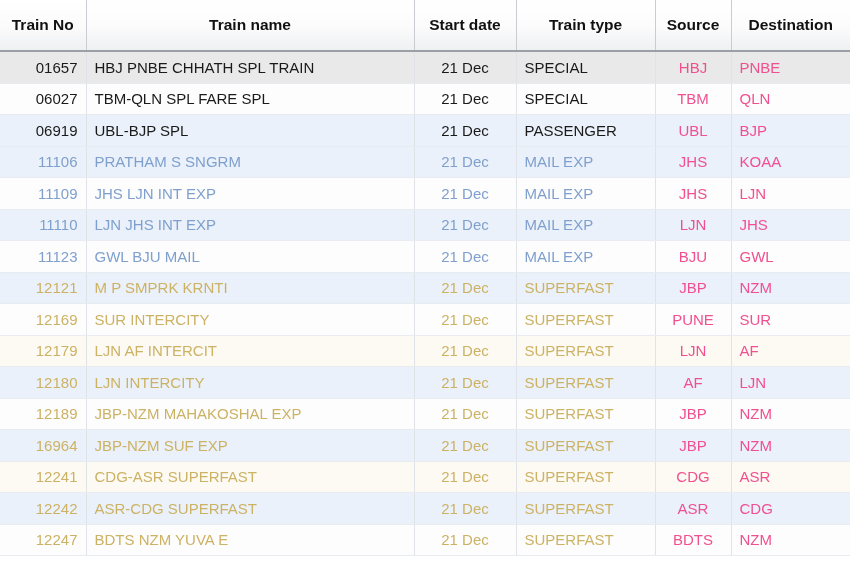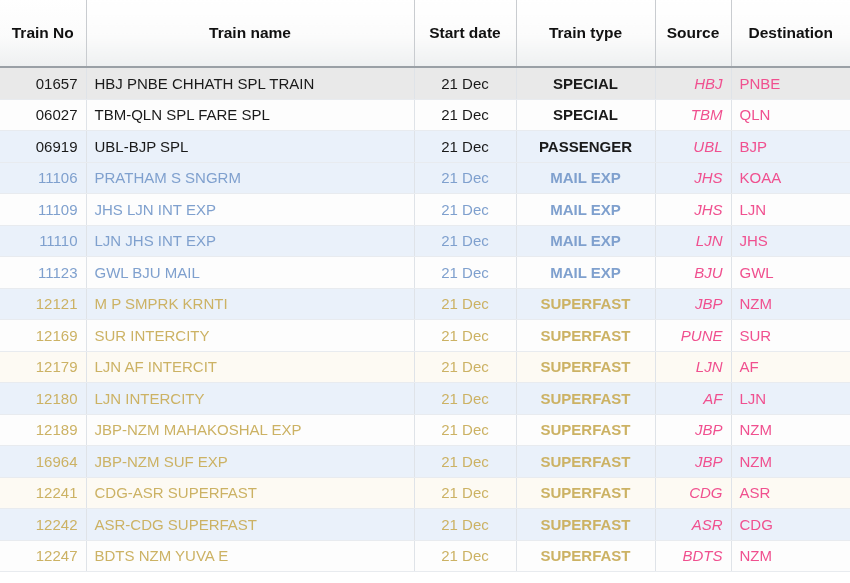--- a/index.html
+++ b/index.html
@@ -17,21 +17,21 @@
   .train-table {
     width: 850px;
     border-collapse: collapse;
     table-layout: fixed;
     font-size: 15px;
   }
 
   
   .train-table thead th {
     height: 34px;
-    padding: 16px 6px;
+    padding: 8px 6px;
     font-size: 15.5px;
     font-weight: bold;
     color: #111111;
     vertical-align: middle;
     background: linear-gradient(to bottom, #ffffff 0%, #fbfbfb 55%, #eef0f1 100%);
     border-right: 1px solid #c9ccd0;
     border-bottom: 2px solid #9aa0a6;
     white-space: nowrap;
     overflow: hidden;
   }
@@ -59,22 +59,22 @@
   
   .c-dark  { color: #1a1a1a; }
   .c-blue  { color: #7fa0ce; }
   .c-gold  { color: #ccb264; }
   .c-pink  { color: #f0508f; }
 
   
   .col-no   { text-align: right; }
   .col-name { text-align: left; }
   .col-date { text-align: center; }
-  .col-type { text-align: center; font-weight: bold; }
-  .col-src  { text-align: right; font-style: italic; }
+  .col-type { text-align: left; }
+  .col-src  { text-align: center; }
   .col-dst  { text-align: left; }
 </style>
 </head>
 <body>
 
 <table class="train-table">
   <colgroup>
       <col style="width: 86px;">
       <col style="width: 328px;">
       <col style="width: 102px;">

